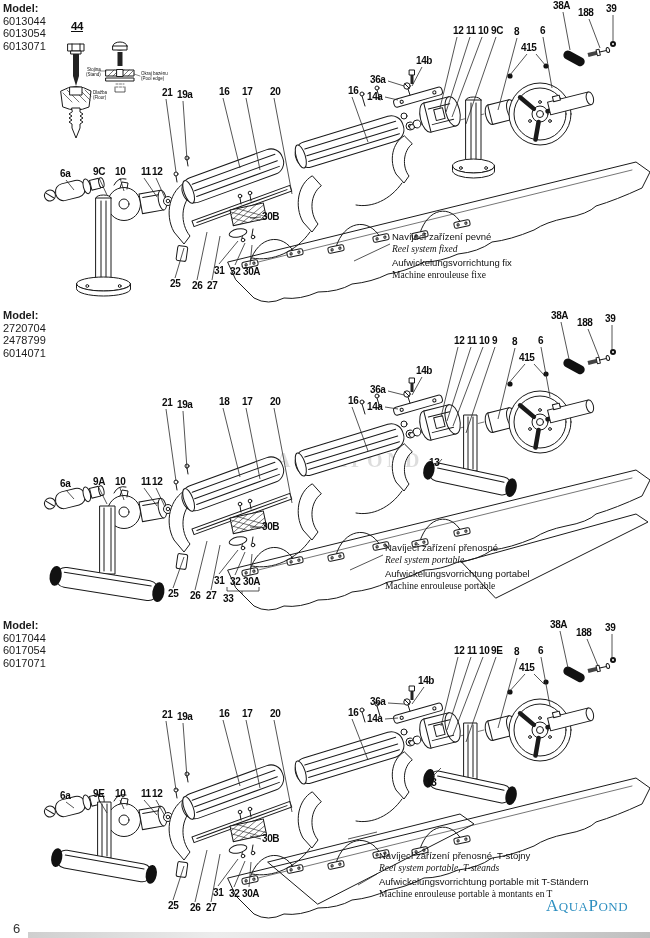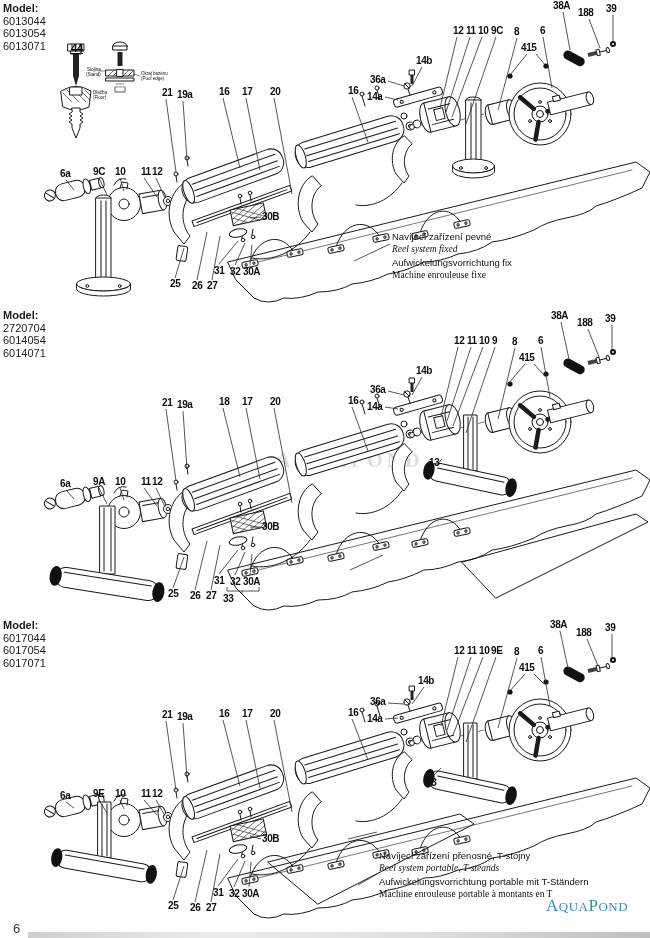--- a/index.html
+++ b/index.html
@@ -812,21 +812,21 @@
       <line x1="211" y1="902" x2="220" y2="854"></line>
       <line x1="218" y1="886" x2="238" y2="859"></line>
       <line x1="234" y1="887" x2="245" y2="861"></line>
       <line x1="249" y1="887" x2="251" y2="862"></line>
       <line x1="261" y1="839" x2="250" y2="836"></line>
       <line x1="348" y1="839" x2="377" y2="832"></line>
       <line x1="358" y1="885" x2="377" y2="874"></line>
     </svg>
 
   <div id="callouts">
-      <span class="callout big" style="left: 71px; top: 43px; text-decoration: underline;">44</span>
+      <span class="callout big" style="left: 71px; top: 21px; text-decoration: underline;">44</span>
       <span class="callout" style="left: 553px; top: 1px;">38A</span>
       <span class="callout" style="left: 578px; top: 8px;">188</span>
       <span class="callout" style="left: 606px; top: 4px;">39</span>
       <span class="callout" style="left: 453px; top: 26px;">12</span>
       <span class="callout" style="left: 466px; top: 26px;">11</span>
       <span class="callout" style="left: 478px; top: 26px;">10</span>
       <span class="callout" style="left: 491px; top: 26px;">9C</span>
       <span class="callout" style="left: 514px; top: 27px;">8</span>
       <span class="callout" style="left: 540px; top: 26px;">6</span>
       <span class="callout" style="left: 521px; top: 43px;">415</span>
@@ -920,35 +920,41 @@
 
   <div class="model-block" style="left:3px;top:2px">
     <div class="mh">Model:</div>
     <div>6013044</div>
     <div>6013054</div>
     <div>6013071</div>
   </div>
   <div class="model-block" style="left:3px;top:309px">
     <div class="mh">Model:</div>
     <div>2720704</div>
-    <div>6014054</div>
+    <div>2478799</div>
     <div>6014071</div>
   </div>
   <div class="model-block" style="left:3px;top:619px">
     <div class="mh">Model:</div>
     <div>6017044</div>
     <div>6017054</div>
     <div>6017071</div>
   </div>
 
   <div class="caption" style="left:392px;top:210px">
     <div class="cs">Navíjecí zařízení pevné</div>
     <div class="en">Reel system fixed</div>
     <div class="de">Aufwickelungsvorrichtung fix</div>
     <div class="fr">Machine enrouleuse fixe</div>
+  </div>
+  <div class="caption" style="left:385px;top:521px">
+    <div class="cs">Navíjecí zařízení přenosné</div>
+    <div class="en">Reel system portable</div>
+    <div class="de">Aufwickelungsvorrichtung portabel</div>
+    <div class="fr">Machine enrouleuse portable</div>
   </div>
   <div class="caption" style="left:379px;top:829px">
     <div class="cs">Navíjecí zařízení přenosné, T-stojny</div>
     <div class="en">Reel system portable, T-steands</div>
     <div class="de">Aufwickelungsvorrichtung portable mit T-Ständern</div>
     <div class="fr">Machine enrouleuse portable à montants en T</div>
   </div>
 
   <div class="detail-label" style="left:86px;top:67px;text-align:right">
     <div>Stojina</div>

